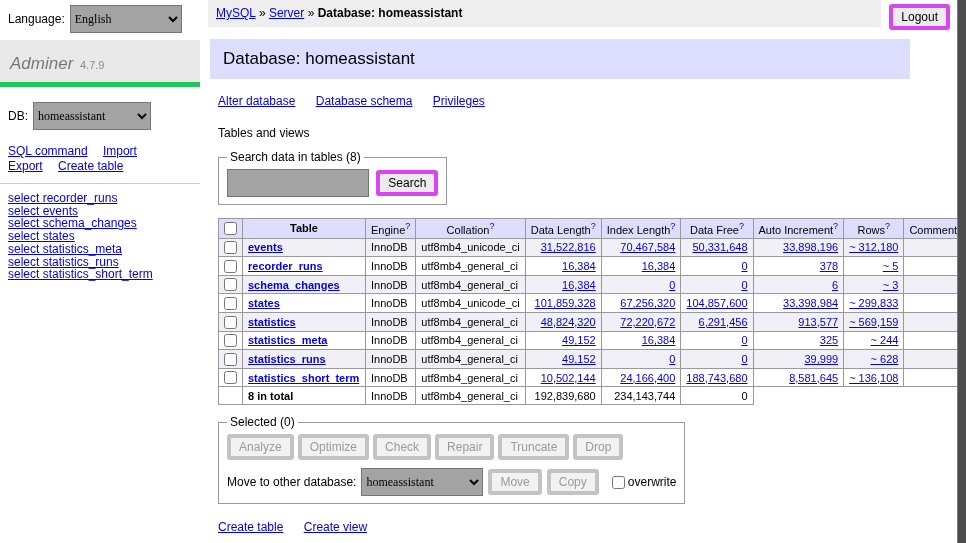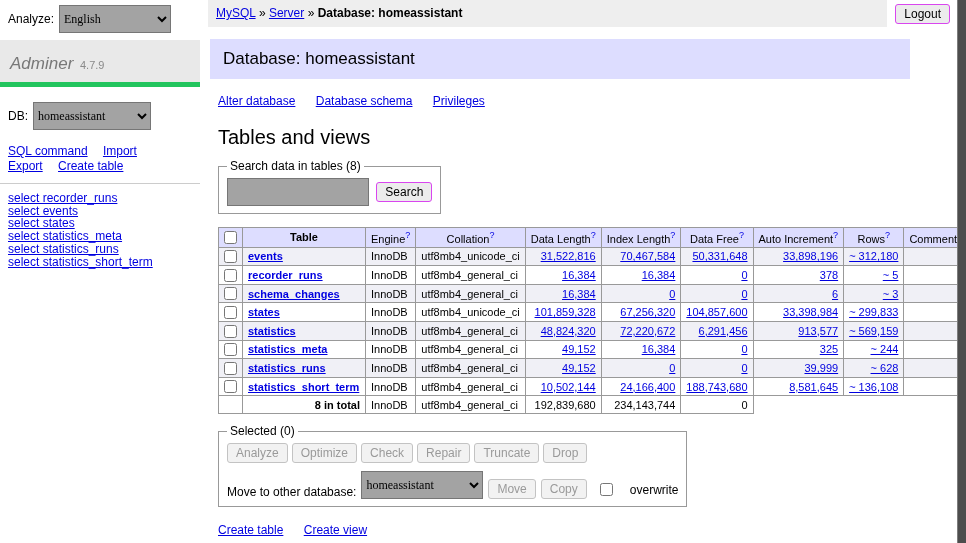--- a/index.html
+++ b/index.html
@@ -1,18 +1,18 @@
 <!DOCTYPE html>
 <html><head>
 <meta charset="utf-8">
 <style>
   html,body{margin:0;padding:0}
   body{width:966px;height:543px;overflow:hidden;font-family:"Liberation Sans","DejaVu Sans",sans-serif;font-size:12px;color:#000;background:#fff;position:relative}
   a{color:#0000e0;text-decoration:underline;cursor:pointer}
-  button{font-family:inherit;font-size:12px;background:#ececec;border:1px solid #d946ef;border-radius:3px;padding:2px 8px;color:#000;cursor:pointer}
+  button{font-family:inherit;font-size:12px;background:#ececec;border:4px solid #d946ef;border-radius:3px;padding:2px 8px;color:#000;cursor:pointer}
   button:disabled{color:#9a9a9a;border-color:#c3c3c3;background:#f2f2f2}
   select,input[type=text]{font-family:Liberation Serif, serif;font-size:12px;border:1px solid #767676;background:#a3a3a3;height:28px;box-sizing:border-box}
   .layout{display:flex;flex-direction:column;height:543px}
   .topbar{display:flex;align-items:flex-start;flex:none}
   .lang-area{width:200px;flex:none;padding:5px 0 0 8px;display:flex;gap:5px;align-items:center}
   .lang-area select{width:112px}
   .crumb-area{flex:1;min-width:0;margin-right:8px}
   .crumb-band{background:#eee;display:block;padding:6px 8px 5px;min-height:27px;box-sizing:border-box}
   .logout-wrap{flex:none;padding:4px 16px 0 0}
   .body-row{display:flex;flex:1;min-height:0}
@@ -24,57 +24,57 @@
   .db-row select{width:118px}
   .side-links{margin:14px 8px 0;line-height:1.25}
   .side-links a{margin-right:12px}
   .side-divider{border:none;border-top:1px solid #ccc;margin:9px 0 8px}
   .table-list{list-style:none;margin:0 8px;padding:0;line-height:12.7px}
   .main{flex:1;min-width:0;padding:0 56px 0 10px}
   .main h2{background:#ddf;font-size:17px;font-weight:normal;padding:10px 13px;margin:6px 0 0}
   .content{padding-left:8px}
   .actions{margin:15px 0 0}
   .actions a{margin-right:17px}
-  h3{font-size:20px;font-weight:normal;margin:18px 0 0}
+  h3{font-size:12px;font-weight:normal;margin:18px 0 0}
   fieldset{display:inline-block;border:1px solid #999;padding:5px 8px 7px;margin:10px 0 0;vertical-align:top}
   legend{padding:0 3px}
   .search-fs input{width:142px;padding:1px 3px}
   .search-fs button{margin-left:4px}
   table.tables{border-collapse:collapse;margin-top:13px;font-size:11px}
   .tables td,.tables th{border:1px solid #999;padding:2px 5px;white-space:nowrap;height:13px}
   .tables thead td,.tables thead th{background:#ddf}
   .tables thead .hcell{text-align:center;font-weight:normal}
   .tables thead th.tcol{text-align:center;font-weight:bold;min-width:112px}
   .tables thead td:last-child{min-width:46px}
   .tables tbody tr:nth-child(odd){background:#f0f0f6}
   .tables tbody tr[data-name="table-total-row"]{background:#fff}
   .tables .num{text-align:right}
   .tables th.tname{text-align:left}
   .tables th.tname a{font-weight:bold}
-  .tables th.total{text-align:right}
+  .tables th.total{text-align:left}
   .tables sup a{font-size:9px;text-decoration:none}
   .tables .check{width:15px;text-align:center}
   .tables input[type=checkbox]{margin:0;vertical-align:middle}
   .selected-fs .btn-row button{margin-right:4px}
-  .selected-fs .move-row{margin-top:8px;display:flex;align-items:flex-end;gap:5px;white-space:nowrap}
+  .selected-fs .move-row{margin-top:8px;display:flex;align-items:center;gap:5px;white-space:nowrap}
   .selected-fs select{width:122px}
-  .selected-fs .ovw{display:flex;align-items:center;gap:14px;margin-left:4px}
+  .selected-fs .ovw{display:flex;align-items:center;gap:0;margin-left:4px}
   .create-row{margin:16px 0 0}
   .create-row a{margin-right:17px}
   .scrollbar{position:absolute;top:0;right:0;width:9px;height:543px;background:#e9e9e9}
   .scroll-thumb{position:absolute;top:0;left:0;width:9px;height:543px;background:#4d4d4d;border-left:1px solid #7d7d7d;box-sizing:border-box}
 </style>
 </head>
 <body>
 
 <div class="layout" data-name="adminer-app">
 
   <div class="topbar" data-name="top-bar">
     <div class="lang-area" data-name="language-area">
-      <span data-name="language-label">Analyze:</span>
+      <span data-name="language-label">Language:</span>
       <select data-name="language-select"><option>English</option></select>
     </div>
     <div class="crumb-area" data-name="breadcrumb-area">
       <span class="crumb-band" data-name="breadcrumb">
         <a href="#" data-name="breadcrumb-mysql-link">MySQL</a>
         <span data-name="breadcrumb-separator">»</span>
         <a href="#" data-name="breadcrumb-server-link">Server</a>
         <span data-name="breadcrumb-separator">»</span>
         <b data-name="breadcrumb-current">Database: homeassistant</b>
       </span>
@@ -101,20 +101,21 @@
         </div>
         <div>
           <a href="#" data-name="export-link">Export</a>
           <a href="#" data-name="create-table-link">Create table</a>
         </div>
       </div>
       <hr class="side-divider" data-name="sidebar-divider">
       <ul class="table-list" data-name="sidebar-table-links">
           <li data-name="sidebar-table-item"><a href="#" data-name="select-table-link">select recorder_runs</a></li>
           <li data-name="sidebar-table-item"><a href="#" data-name="select-table-link">select events</a></li>
+          <li data-name="sidebar-table-item"><a href="#" data-name="select-table-link">select schema_changes</a></li>
           <li data-name="sidebar-table-item"><a href="#" data-name="select-table-link">select states</a></li>
           <li data-name="sidebar-table-item"><a href="#" data-name="select-table-link">select statistics_meta</a></li>
           <li data-name="sidebar-table-item"><a href="#" data-name="select-table-link">select statistics_runs</a></li>
           <li data-name="sidebar-table-item"><a href="#" data-name="select-table-link">select statistics_short_term</a></li>
         </ul>
     </aside>
 
     <main class="main" data-name="main-panel">
       <h2 data-name="page-title">Database: homeassistant</h2>
       <div class="content">

